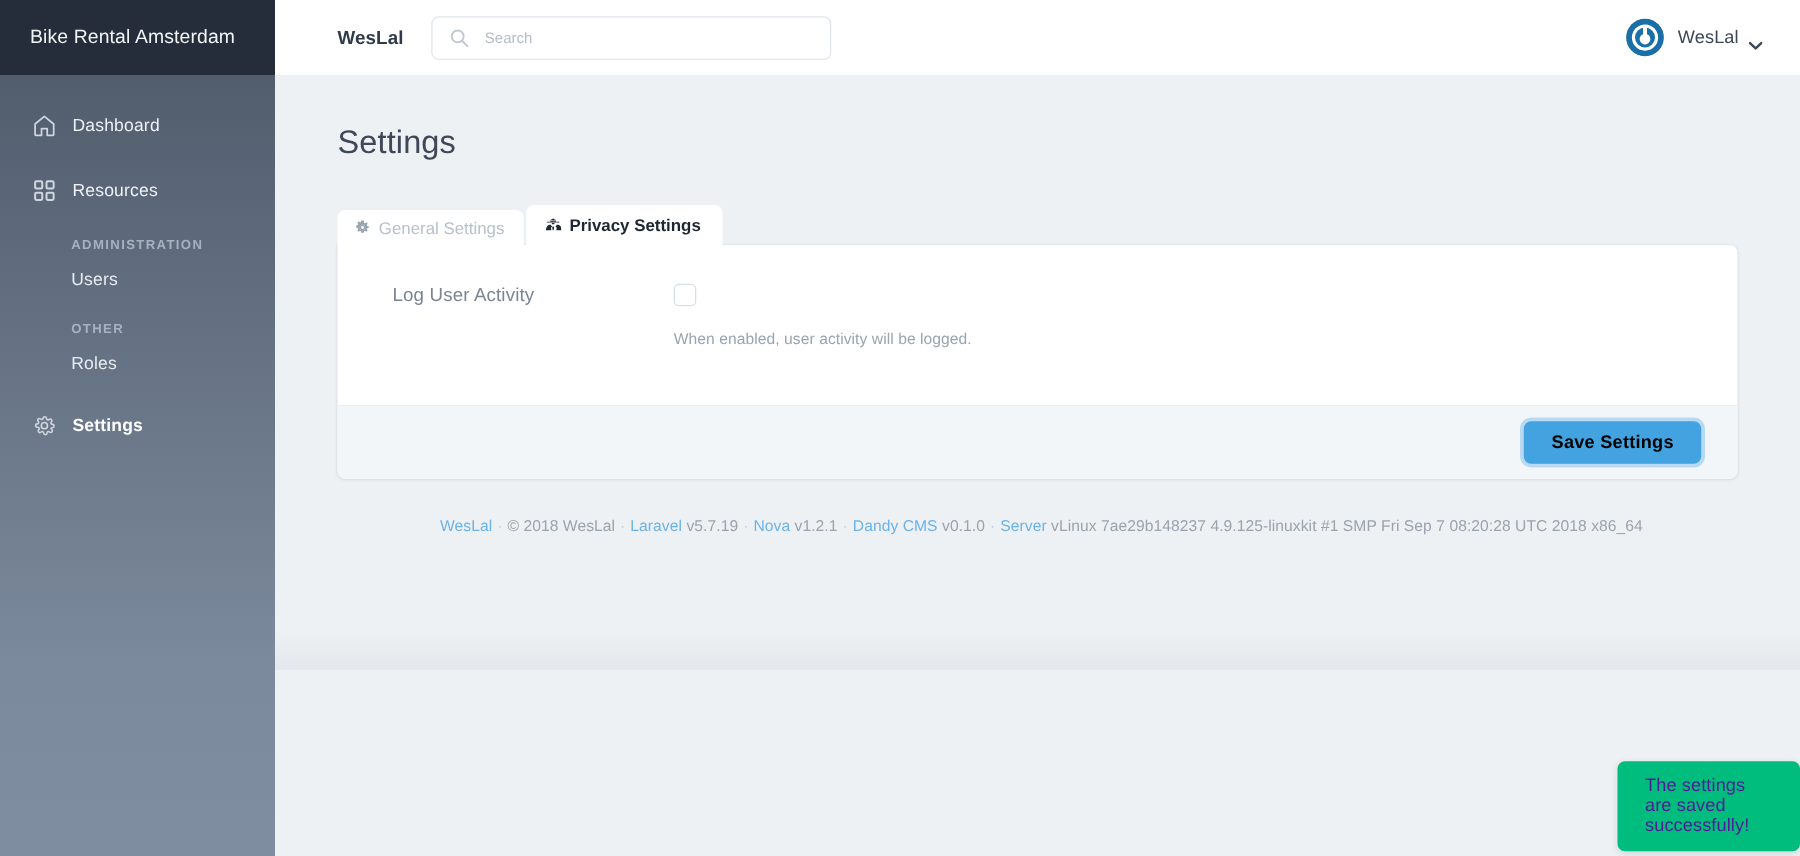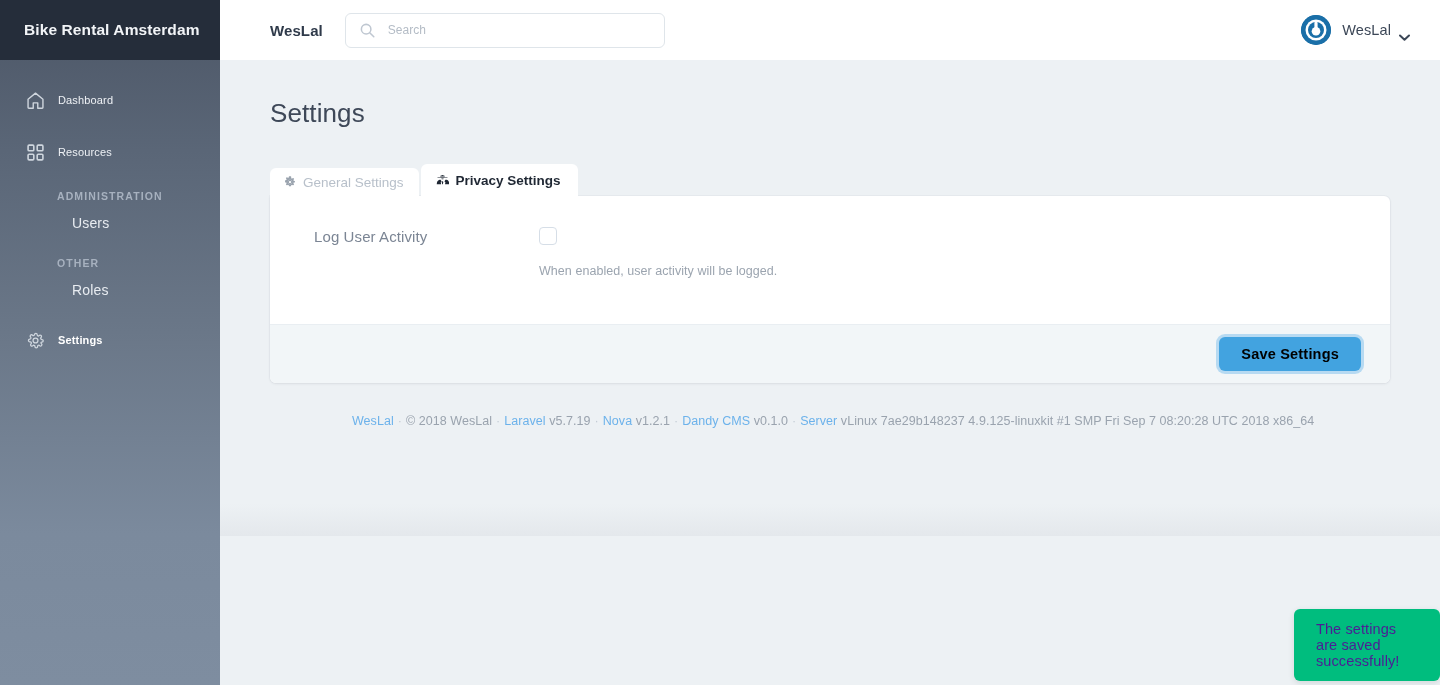--- a/index.html
+++ b/index.html
@@ -37,21 +37,21 @@
   .brand {
     height: 60px;
     background: #252d3a;
     display: flex;
     align-items: center;
     padding-left: 24px;
   }
   .brand-title {
     color: #f2f4f7;
     font-size: 15.5px;
-    font-weight: 700;
+    font-weight: 400;
     letter-spacing: 0.1px;
   }
 
   .nav {
     padding-top: 26px;
   }
 
   .nav-item {
     display: flex;
     align-items: center;
@@ -66,21 +66,21 @@
     flex: 0 0 22px;
     display: flex;
     align-items: center;
     justify-content: center;
     margin-right: 12px;
     color: #cfd6de;
   }
   .nav-item .nav-icon svg { display: block; }
   .nav-label {
     color: #eef1f5;
-    font-size: 11px;
+    font-size: 14px;
     font-weight: 400;
     letter-spacing: 0.15px;
   }
   .nav-item.active .nav-label {
     font-weight: 700;
     color: #ffffff;
   }
 
   .nav-group-heading {
     padding-left: 57px;
@@ -92,21 +92,20 @@
     margin-top: 2px;
   }
 
   .nav-sub {
     padding-left: 57px;
     color: #e8ecf1;
     font-size: 14px;
     margin-bottom: 26px;
     cursor: pointer;
     letter-spacing: 0.15px;
-    margin-left: 15px;
   }
 
   .nav-spacer { height: 2px; }
 
   
   .right {
     flex: 1 1 auto;
     height: 536px;
     display: flex;
     flex-direction: column;

